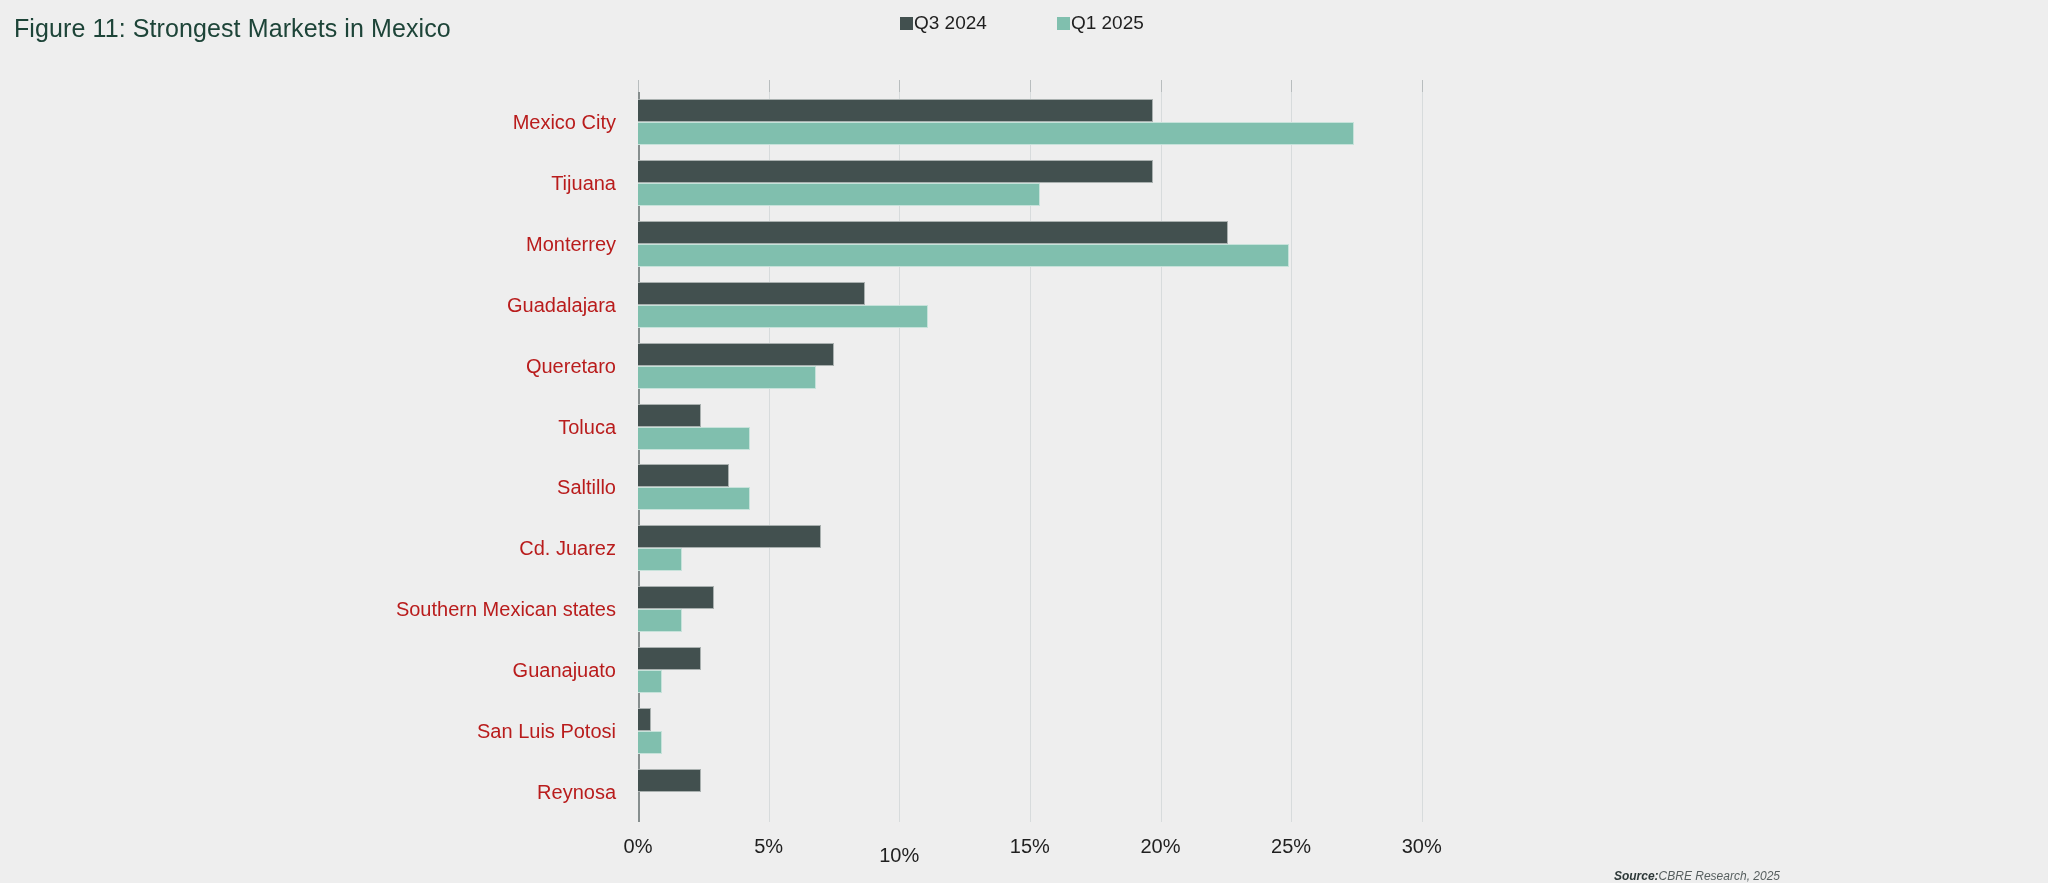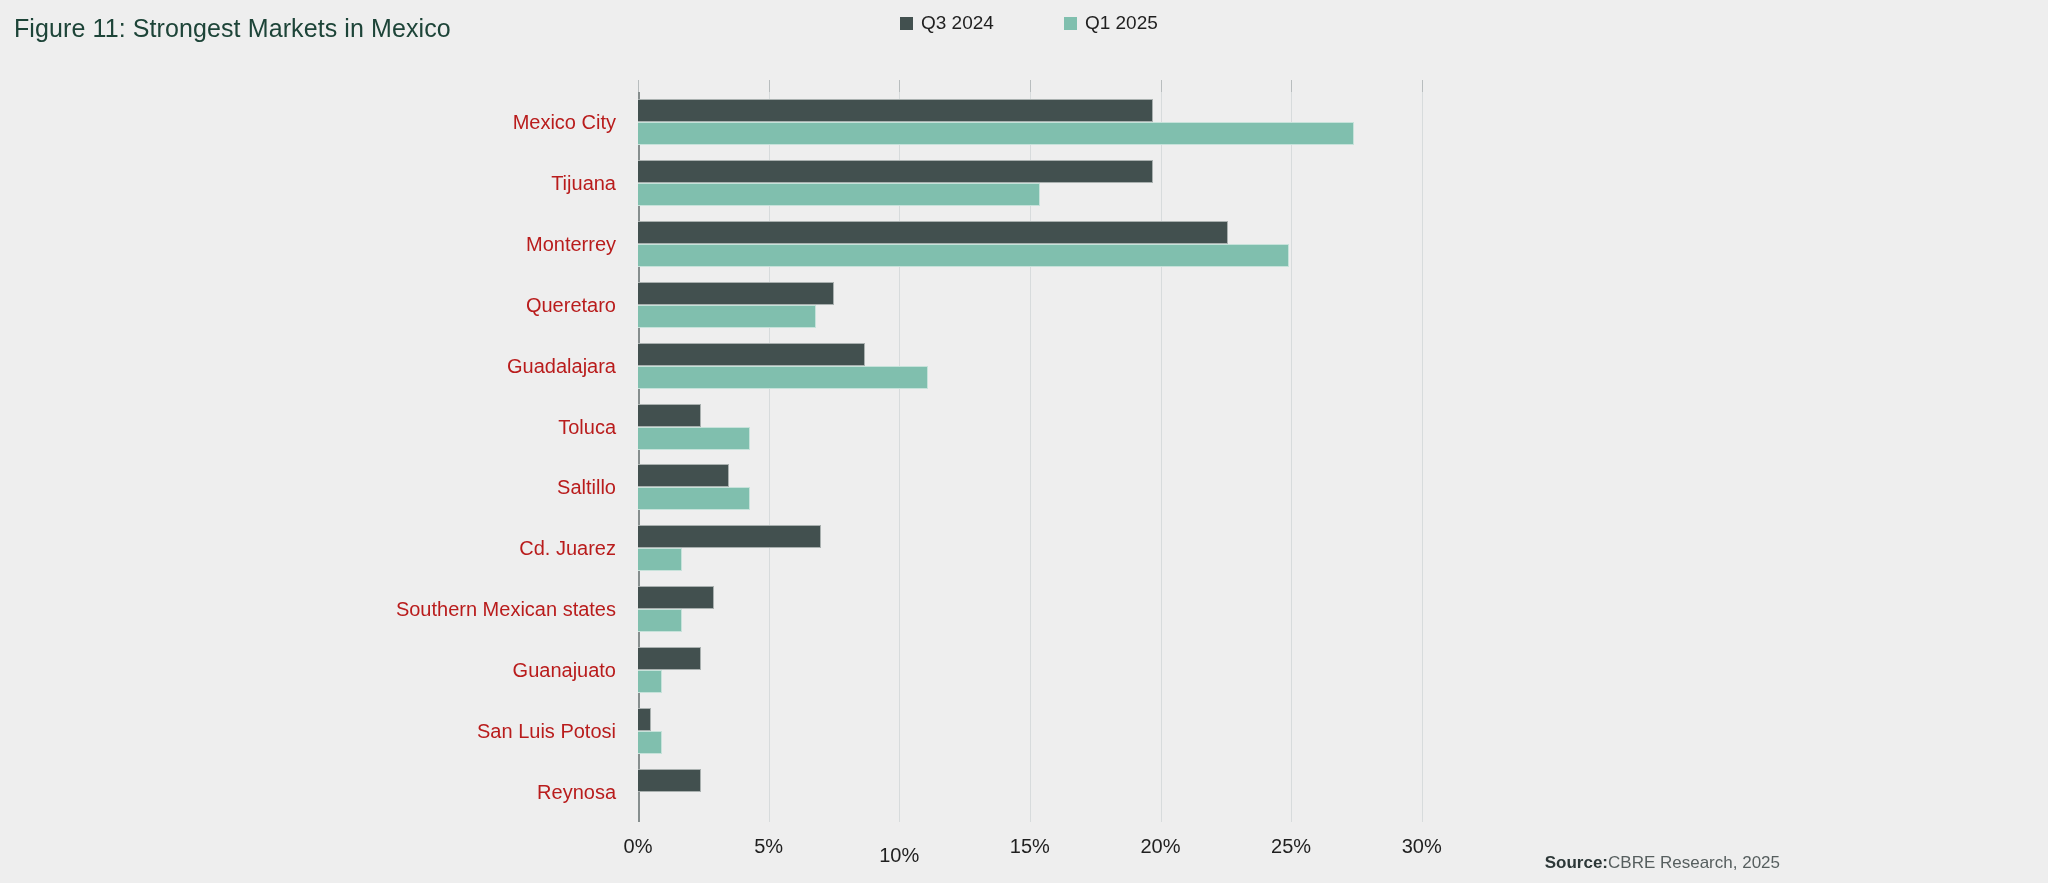--- a/index.html
+++ b/index.html
@@ -24,21 +24,21 @@
 
   
   .legend {
     position: absolute;
     left: 900px; top: 12px;
     display: flex;
     align-items: center;
     gap: 70px;
     height: 22px;
   }
-  .legend-item { display: flex; align-items: center; gap: 8px; }
+  .legend-item { display: flex; align-items: center; gap: 1px; }
   .legend-swatch { width: 13px; height: 13px; display: inline-block; }
   .legend-label { font-size: 19px; color: #1f1f1f; white-space: nowrap; }
 
   
   .plot {
     position: absolute;
     left: 638px;
     top: 92px;
     width: 836px;   
     height: 730px;
@@ -95,24 +95,25 @@
     transform: translateX(-50%);
     font-size: 20px;
     color: #1f1f1f;
     white-space: nowrap;
   }
 
   
   .source {
     position: absolute;
     right: 16px;
-    bottom: 10px;
-    font-size: 17px;
+    bottom: 0;
+    font-size: 12px;
     color: #565e5e;
     white-space: nowrap;
+    font-style: italic;
   }
   .source b { color: #2c3737; font-weight: bold; }
 </style>
 </head>
 <body>
 
 <div id="page">
 
   <div class="fig-title">Figure 11: Strongest Markets in Mexico</div>
 
@@ -162,31 +163,31 @@
           </div>
         </div>
         <div class="row">
           <div class="row-label">Monterrey</div>
           <div class="bar-pair">
             <div class="bar s0" title="Monterrey Q3 2024: 22.6%" style="width: 70.625%; background: rgb(66, 80, 79);"></div>
             <div class="bar s1" title="Monterrey Q1 2025: 24.9%" style="width: 77.8125%; background: rgb(128, 191, 174);"></div>
           </div>
         </div>
         <div class="row">
+          <div class="row-label">Guadalajara</div>
+          <div class="bar-pair">
+            <div class="bar s0" title="Guadalajara Q3 2024: 8.7%" style="width: 27.1875%; background: rgb(66, 80, 79);"></div>
+            <div class="bar s1" title="Guadalajara Q1 2025: 11.1%" style="width: 34.6875%; background: rgb(128, 191, 174);"></div>
+          </div>
+        </div>
+        <div class="row">
           <div class="row-label">Queretaro</div>
           <div class="bar-pair">
             <div class="bar s0" title="Queretaro Q3 2024: 7.5%" style="width: 23.4375%; background: rgb(66, 80, 79);"></div>
             <div class="bar s1" title="Queretaro Q1 2025: 6.8%" style="width: 21.25%; background: rgb(128, 191, 174);"></div>
-          </div>
-        </div>
-        <div class="row">
-          <div class="row-label">Guadalajara</div>
-          <div class="bar-pair">
-            <div class="bar s0" title="Guadalajara Q3 2024: 8.7%" style="width: 27.1875%; background: rgb(66, 80, 79);"></div>
-            <div class="bar s1" title="Guadalajara Q1 2025: 11.1%" style="width: 34.6875%; background: rgb(128, 191, 174);"></div>
           </div>
         </div>
         <div class="row">
           <div class="row-label">Toluca</div>
           <div class="bar-pair">
             <div class="bar s0" title="Toluca Q3 2024: 2.4%" style="width: 7.5%; background: rgb(66, 80, 79);"></div>
             <div class="bar s1" title="Toluca Q1 2025: 4.3%" style="width: 13.4375%; background: rgb(128, 191, 174);"></div>
           </div>
         </div>
         <div class="row">

